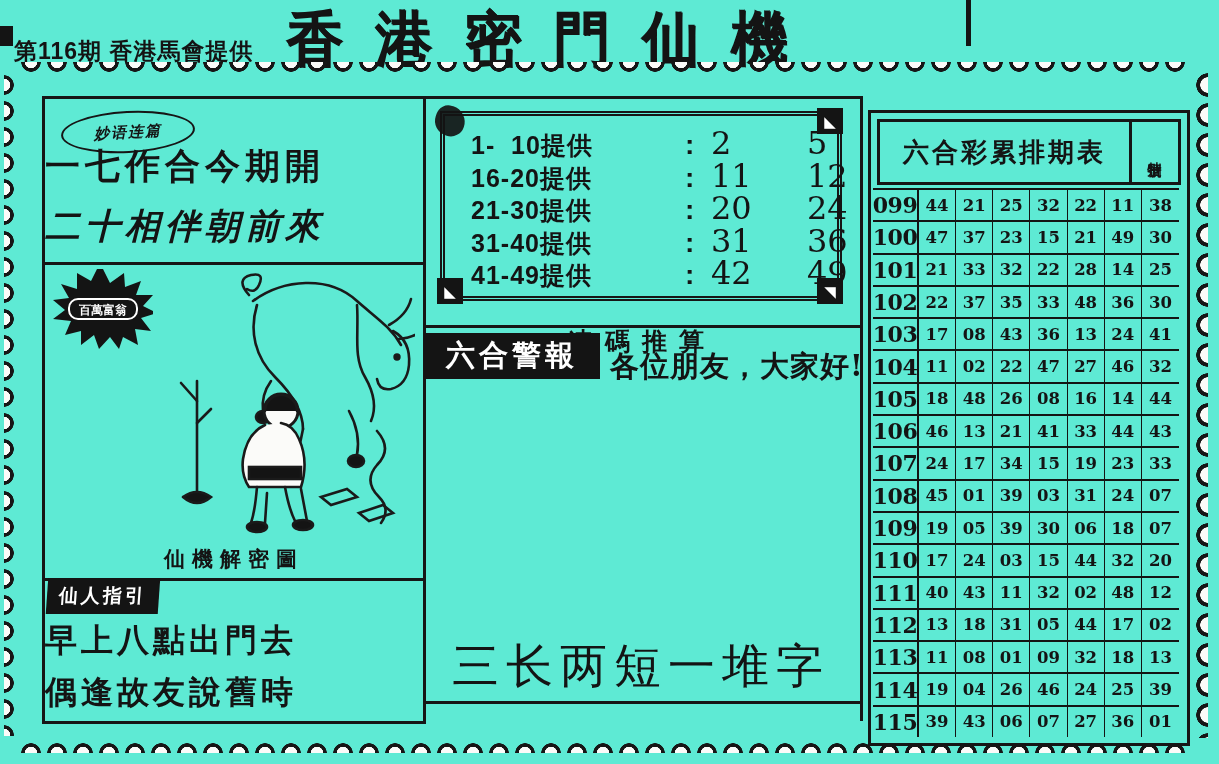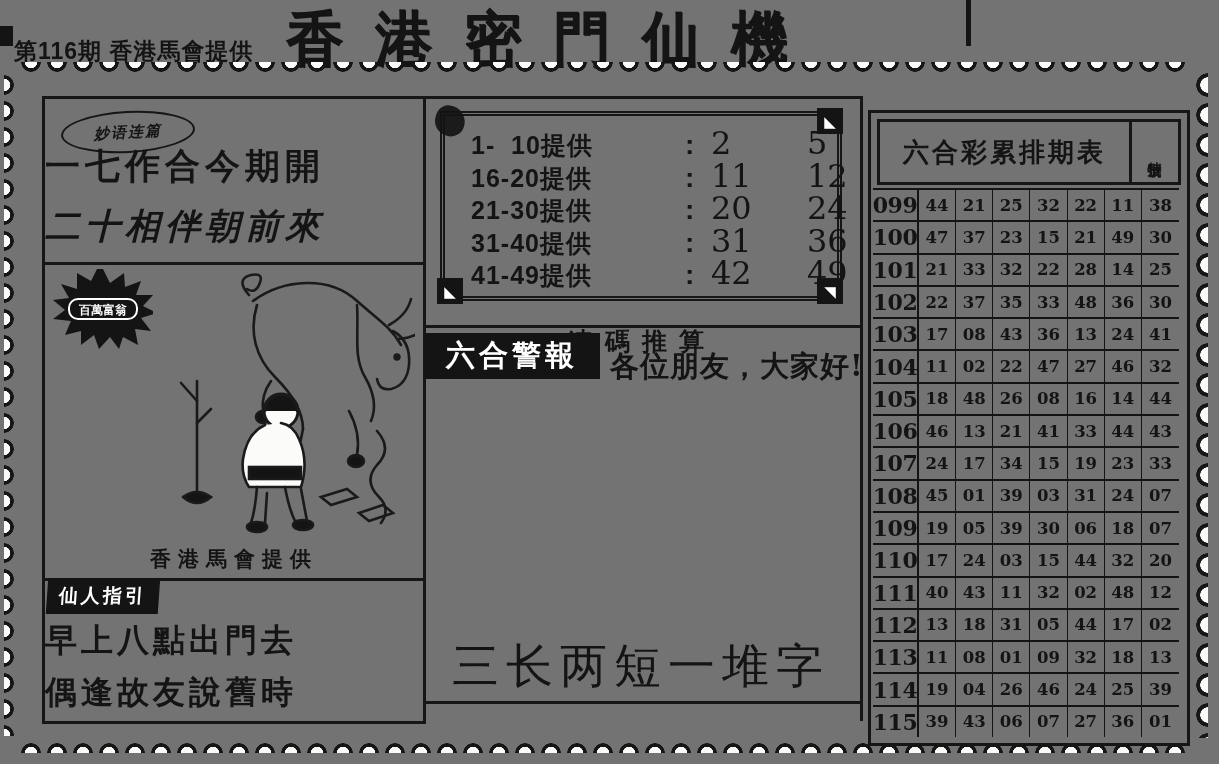--- a/index.html
+++ b/index.html
@@ -1,16 +1,16 @@
 <!DOCTYPE html>
 <html><head>
 <meta charset="utf-8">
 <style>
   html,body{margin:0;padding:0;background:#e8e8e6;}
-  #sheet{position:relative;width:1219px;height:764px;background:#737373;overflow:hidden;
+  #sheet{position:relative;width:1219px;height:764px;background:#5eead4;overflow:hidden;
          color:#141414;font-family:"Liberation Sans","DejaVu Sans",sans-serif;}
   .abs{position:absolute;}
   .ink{background:#141414;}
   
   .sc-top{left:18px;top:62px;width:1172px;height:17px;
     background-image:radial-gradient(circle 10px at 13px 0px,#fbfbf9 0 6px,#161616 6.5px 9.5px,transparent 10px);
     background-size:26px 17px;background-repeat:repeat-x;}
   .sc-bottom{left:18px;top:736px;width:1172px;height:17px;
     background-image:radial-gradient(circle 10px at 13px 17px,#fbfbf9 0 6px,#161616 6.5px 9.5px,transparent 10px);
     background-size:26px 17px;background-repeat:repeat-x;}
@@ -148,21 +148,21 @@
             <path d="M44,140 l-16,-18"></path>
             <path d="M44,162 l14,-14"></path>
           <path d="M30,236 q14,-10 28,0 q-14,12 -28,0" fill="#141414"></path>
 
           <path d="M168,236 l26,-8 10,8 -26,8 z"></path>
             <path d="M206,252 l24,-8 10,8 -24,8 z"></path>
 
           <path d="M224,170 q16,18 0,34 q-14,16 2,32 q12,12 2,26"></path>
         </svg>
       </div>
-      <div class="caption">香港馬會提供</div>
+      <div class="caption">仙機解密圖</div>
     </div>
 
     <div class="sec3">
       <div class="pointer">仙人指引</div>
       <div class="poem p2a">早上八點出門去</div>
       <div class="poem p2b">偶逢故友說舊時</div>
     </div>
   </div>
 
   <div class="abs midbox">

